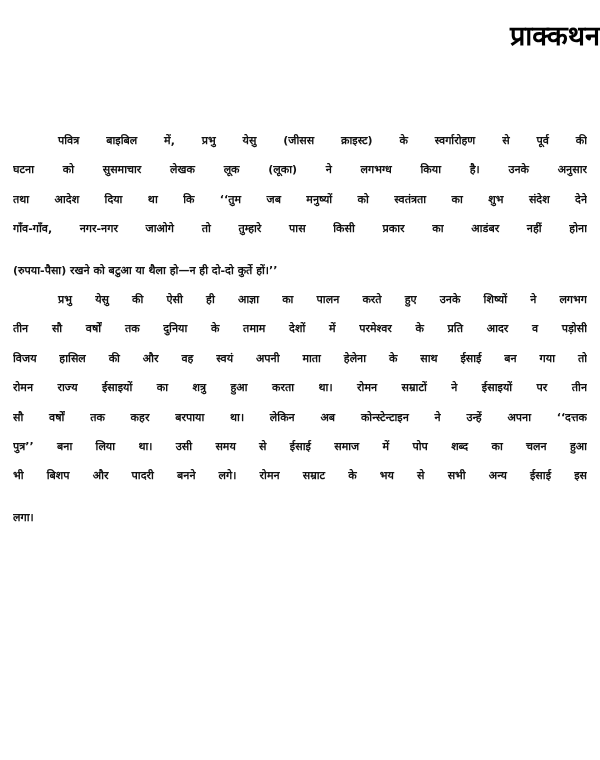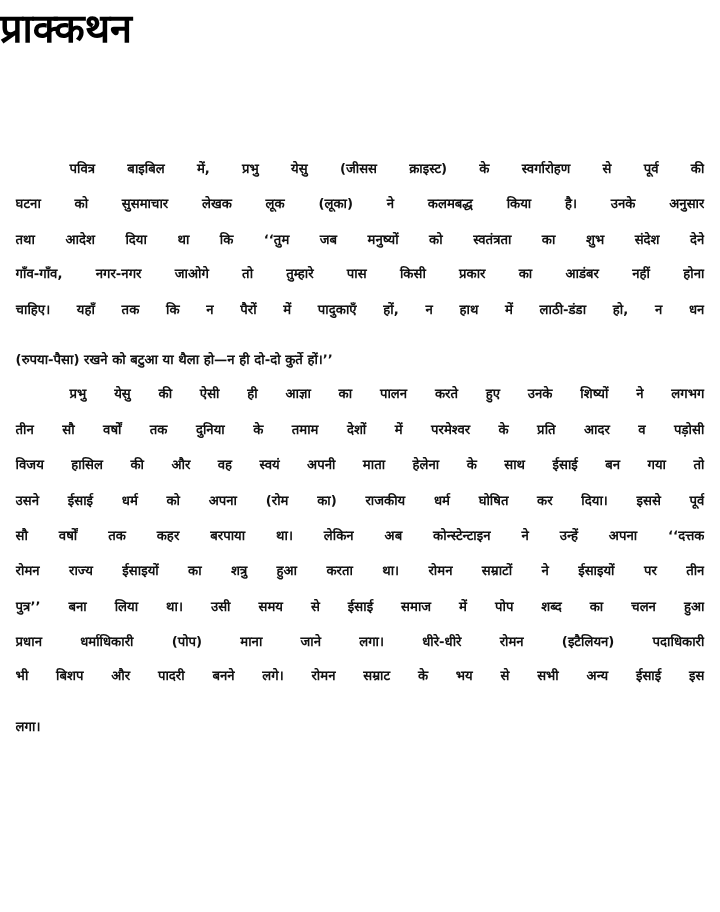--- a/index.html
+++ b/index.html
@@ -3,23 +3,23 @@
 <meta charset="utf-8">
 <style>
   html, body { margin: 0; padding: 0; background: #ffffff; }
   body { width: 600px; height: 760px; overflow: hidden; position: relative; }
   .page {
     position: absolute; left: 0; top: 0; width: 600px; height: 760px;
     font-family: "DejaVu Sans", "Liberation Sans", sans-serif;
     color: #111111;
   }
   .title {
-    position: absolute; left: 0; top: 4px; width: 600px;
-    text-align: left;
-    font-size: 33px; font-weight: bold; line-height: 40px;
+    position: absolute; left: 0; top: 16px; width: 600px;
+    text-align: right;
+    font-size: 27px; font-weight: bold; line-height: 40px;
     color: #000000;
   }
   .body {
     position: absolute; left: 13px; top: 126px; width: 574px;
   }
   .para {
     margin: 0;
     font-size: 11px;
     line-height: 29.4px;
     text-align: justify;
@@ -39,32 +39,29 @@
 </style>
 </head>
 <body>
 
 <div class="page">
   <div class="title">प्राक्कथन</div>
 
   <div class="body">
     <div class="para">
       <span class="line indent">पवित्र बाइबिल में, प्रभु येसु (जीसस क्राइस्ट) के स्वर्गारोहण से पूर्व की</span>
-      <span class="line">घटना को सुसमाचार लेखक लूक (लूका) ने कलमबद्ध किया है। उनके अनुसार</span>
+      <span class="line">घटना को सुसमाचार लेखक लूक (लूका) ने लगभग्ध किया है। उनके अनुसार</span>
       <span class="line">तथा आदेश दिया था कि ‘‘तुम जब मनुष्यों को स्वतंत्रता का शुभ संदेश देने</span>
       <span class="line">गाँव-गाँव, नगर-नगर जाओगे तो तुम्हारे पास किसी प्रकार का आडंबर नहीं होना</span>
-      <span class="line">चाहिए। यहाँ तक कि न पैरों में पादुकाएँ हों, न हाथ में लाठी-डंडा हो, न धन</span>
       <span class="line last">(रुपया-पैसा) रखने को बटुआ या थैला हो—न ही दो-दो कुर्ते हों।’’</span>
     </div>
     <div class="para">
       <span class="line indent">प्रभु येसु की ऐसी ही आज्ञा का पालन करते हुए उनके शिष्यों ने लगभग</span>
       <span class="line">तीन सौ वर्षों तक दुनिया के तमाम देशों में परमेश्वर के प्रति आदर व पड़ोसी</span>
       <span class="line">विजय हासिल की और वह स्वयं अपनी माता हेलेना के साथ ईसाई बन गया तो</span>
-      <span class="line">उसने ईसाई धर्म को अपना (रोम का) राजकीय धर्म घोषित कर दिया। इससे पूर्व</span>
+      <span class="line">रोमन राज्य ईसाइयों का शत्रु हुआ करता था। रोमन सम्राटों ने ईसाइयों पर तीन</span>
       <span class="line">सौ वर्षों तक कहर बरपाया था। लेकिन अब कोन्स्टेन्टाइन ने उन्हें अपना ‘‘दत्तक</span>
-      <span class="line">रोमन राज्य ईसाइयों का शत्रु हुआ करता था। रोमन सम्राटों ने ईसाइयों पर तीन</span>
       <span class="line">पुत्र’’ बना लिया था। उसी समय से ईसाई समाज में पोप शब्द का चलन हुआ</span>
-      <span class="line">प्रधान धर्माधिकारी (पोप) माना जाने लगा। धीरे-धीरे रोमन (इटैलियन) पदाधिकारी</span>
       <span class="line">भी बिशप और पादरी बनने लगे। रोमन सम्राट के भय से सभी अन्य ईसाई इस</span>
       <span class="line last">लगा।</span>
     </div>
   </div>
 </div>
 
 </body></html>

